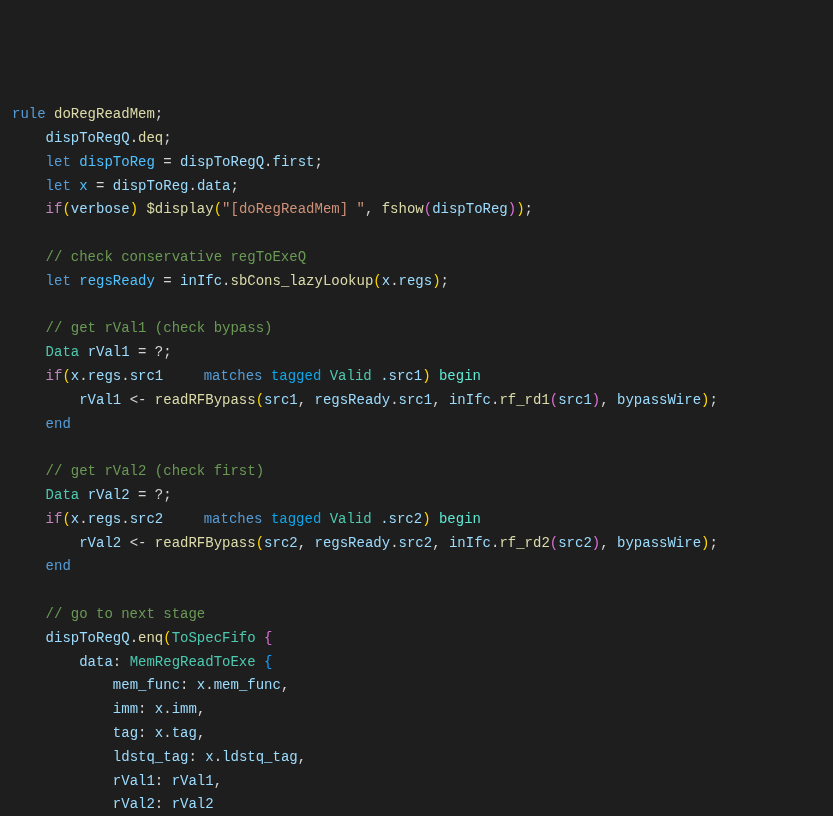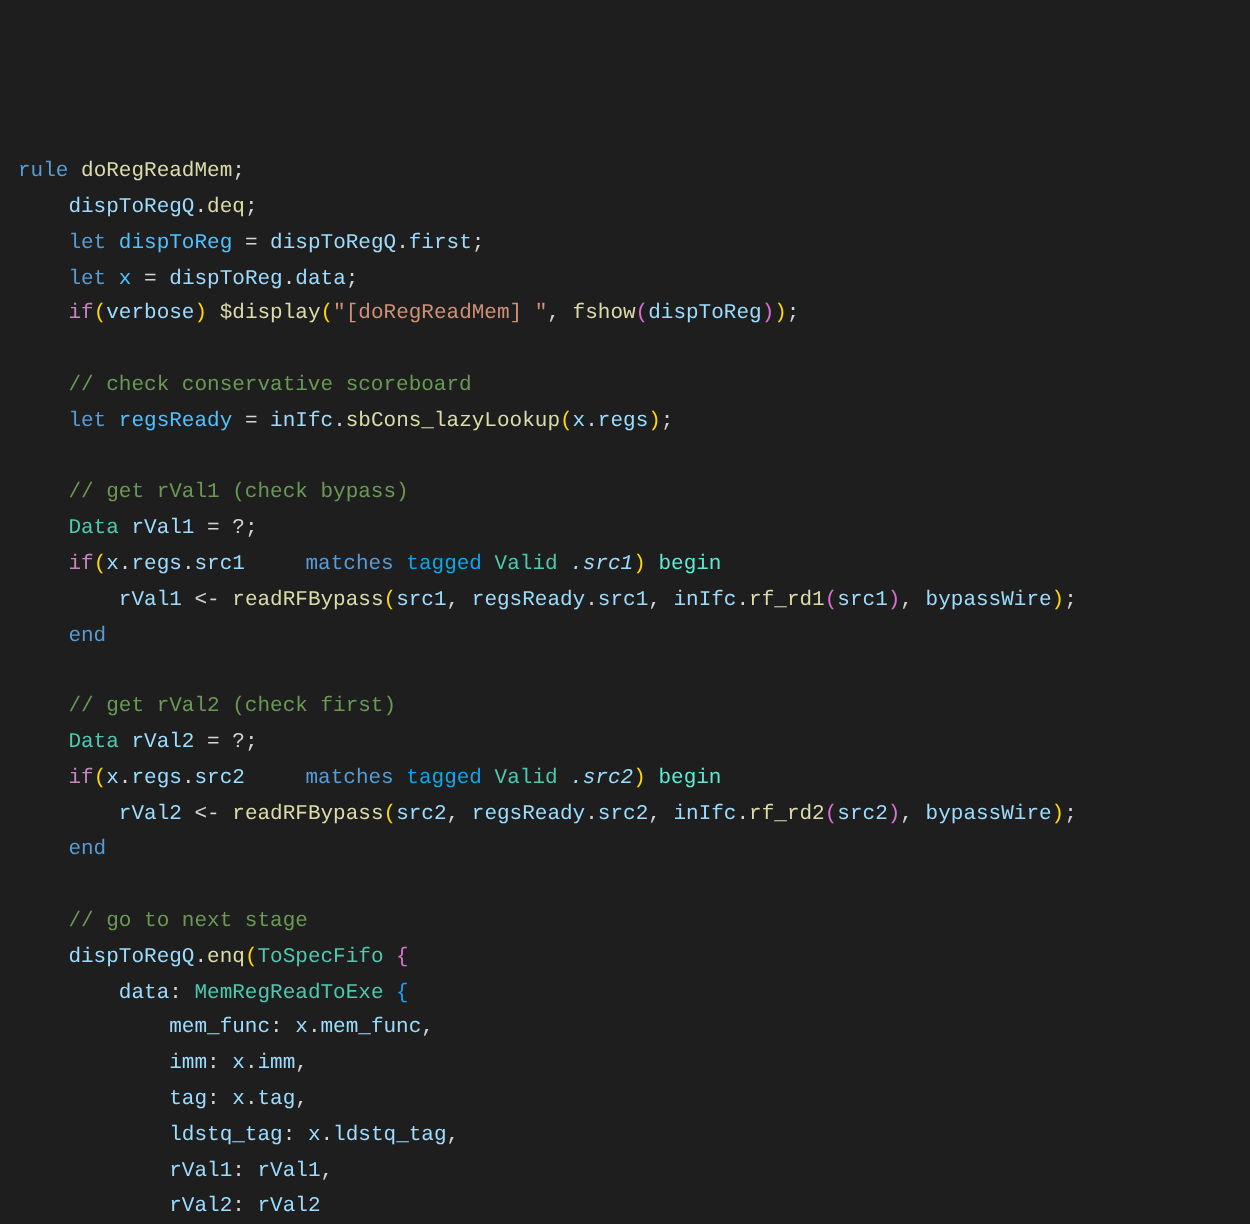--- a/index.html
+++ b/index.html
@@ -25,41 +25,41 @@
     .kw-begin { color: #5eead4; }
     .kw-end { color: #569cd6; }
     .kw-matches { color: #569cd6; margin-left: 32px; }
     .kw-tagged { color: #0ea5e9; }
     .type { color: #4ec9b0; }
     .string { color: #ce9178; }
     .comment { color: #6a9955; }
     .punct { color: #d4d4d4; }
     .var { color: #4fc1ff; }
     .valid { color: #4ec9b0; }
-    .pattern { color: #9cdcfe; font-style: italic; }
+    .pattern { color: #9cdcfe; }
     .paren-y { color: #ffd700; }
     .paren-p { color: #da70d6; }
     .paren-b { color: #179fff; }
     .field { color: #9cdcfe; }
     .code-container {
       position: relative;
     }
   </style>
 </head>
 <body>
 
 
 
 <div class="code-container"><span class="kw-rule">rule</span> <span class="fn-name">doRegReadMem</span><span class="punct">;</span>
     <span class="identifier">dispToRegQ</span><span class="punct">.</span><span class="method">deq</span><span class="punct">;</span>
     <span class="kw-let">let</span> <span class="var">dispToReg</span> <span class="punct">=</span> <span class="identifier">dispToRegQ</span><span class="punct">.</span><span class="identifier">first</span><span class="punct">;</span>
     <span class="kw-let">let</span> <span class="var">x</span> <span class="punct">=</span> <span class="identifier">dispToReg</span><span class="punct">.</span><span class="identifier">data</span><span class="punct">;</span>
     <span class="kw-if">if</span><span class="paren-y">(</span><span class="identifier">verbose</span><span class="paren-y">)</span> <span class="method">$display</span><span class="paren-y">(</span><span class="string">"[doRegReadMem] "</span><span class="punct">,</span> <span class="method">fshow</span><span class="paren-p">(</span><span class="identifier">dispToReg</span><span class="paren-p">)</span><span class="paren-y">)</span><span class="punct">;</span>
 
-    <span class="comment">// check conservative scoreboard</span>
+    <span class="comment">// check conservative regToExeQ</span>
     <span class="kw-let">let</span> <span class="var">regsReady</span> <span class="punct">=</span> <span class="identifier">inIfc</span><span class="punct">.</span><span class="method">sbCons_lazyLookup</span><span class="paren-y">(</span><span class="identifier">x</span><span class="punct">.</span><span class="identifier">regs</span><span class="paren-y">)</span><span class="punct">;</span>
 
     <span class="comment">// get rVal1 (check bypass)</span>
     <span class="type">Data</span> <span class="identifier">rVal1</span> <span class="punct">= ?;</span>
     <span class="kw-if">if</span><span class="paren-y">(</span><span class="identifier">x</span><span class="punct">.</span><span class="identifier">regs</span><span class="punct">.</span><span class="identifier">src1</span> <span class="kw-matches">matches</span> <span class="kw-tagged">tagged</span> <span class="valid">Valid</span> <span class="pattern">.src1</span><span class="paren-y">)</span> <span class="kw-begin">begin</span>
         <span class="identifier">rVal1</span> <span class="punct">&lt;-</span> <span class="method">readRFBypass</span><span class="paren-y">(</span><span class="identifier">src1</span><span class="punct">,</span> <span class="identifier">regsReady</span><span class="punct">.</span><span class="identifier">src1</span><span class="punct">,</span> <span class="identifier">inIfc</span><span class="punct">.</span><span class="method">rf_rd1</span><span class="paren-p">(</span><span class="identifier">src1</span><span class="paren-p">)</span><span class="punct">,</span> <span class="identifier">bypassWire</span><span class="paren-y">)</span><span class="punct">;</span>
     <span class="kw-end">end</span>
 
     <span class="comment">// get rVal2 (check first)</span>
     <span class="type">Data</span> <span class="identifier">rVal2</span> <span class="punct">= ?;</span>

